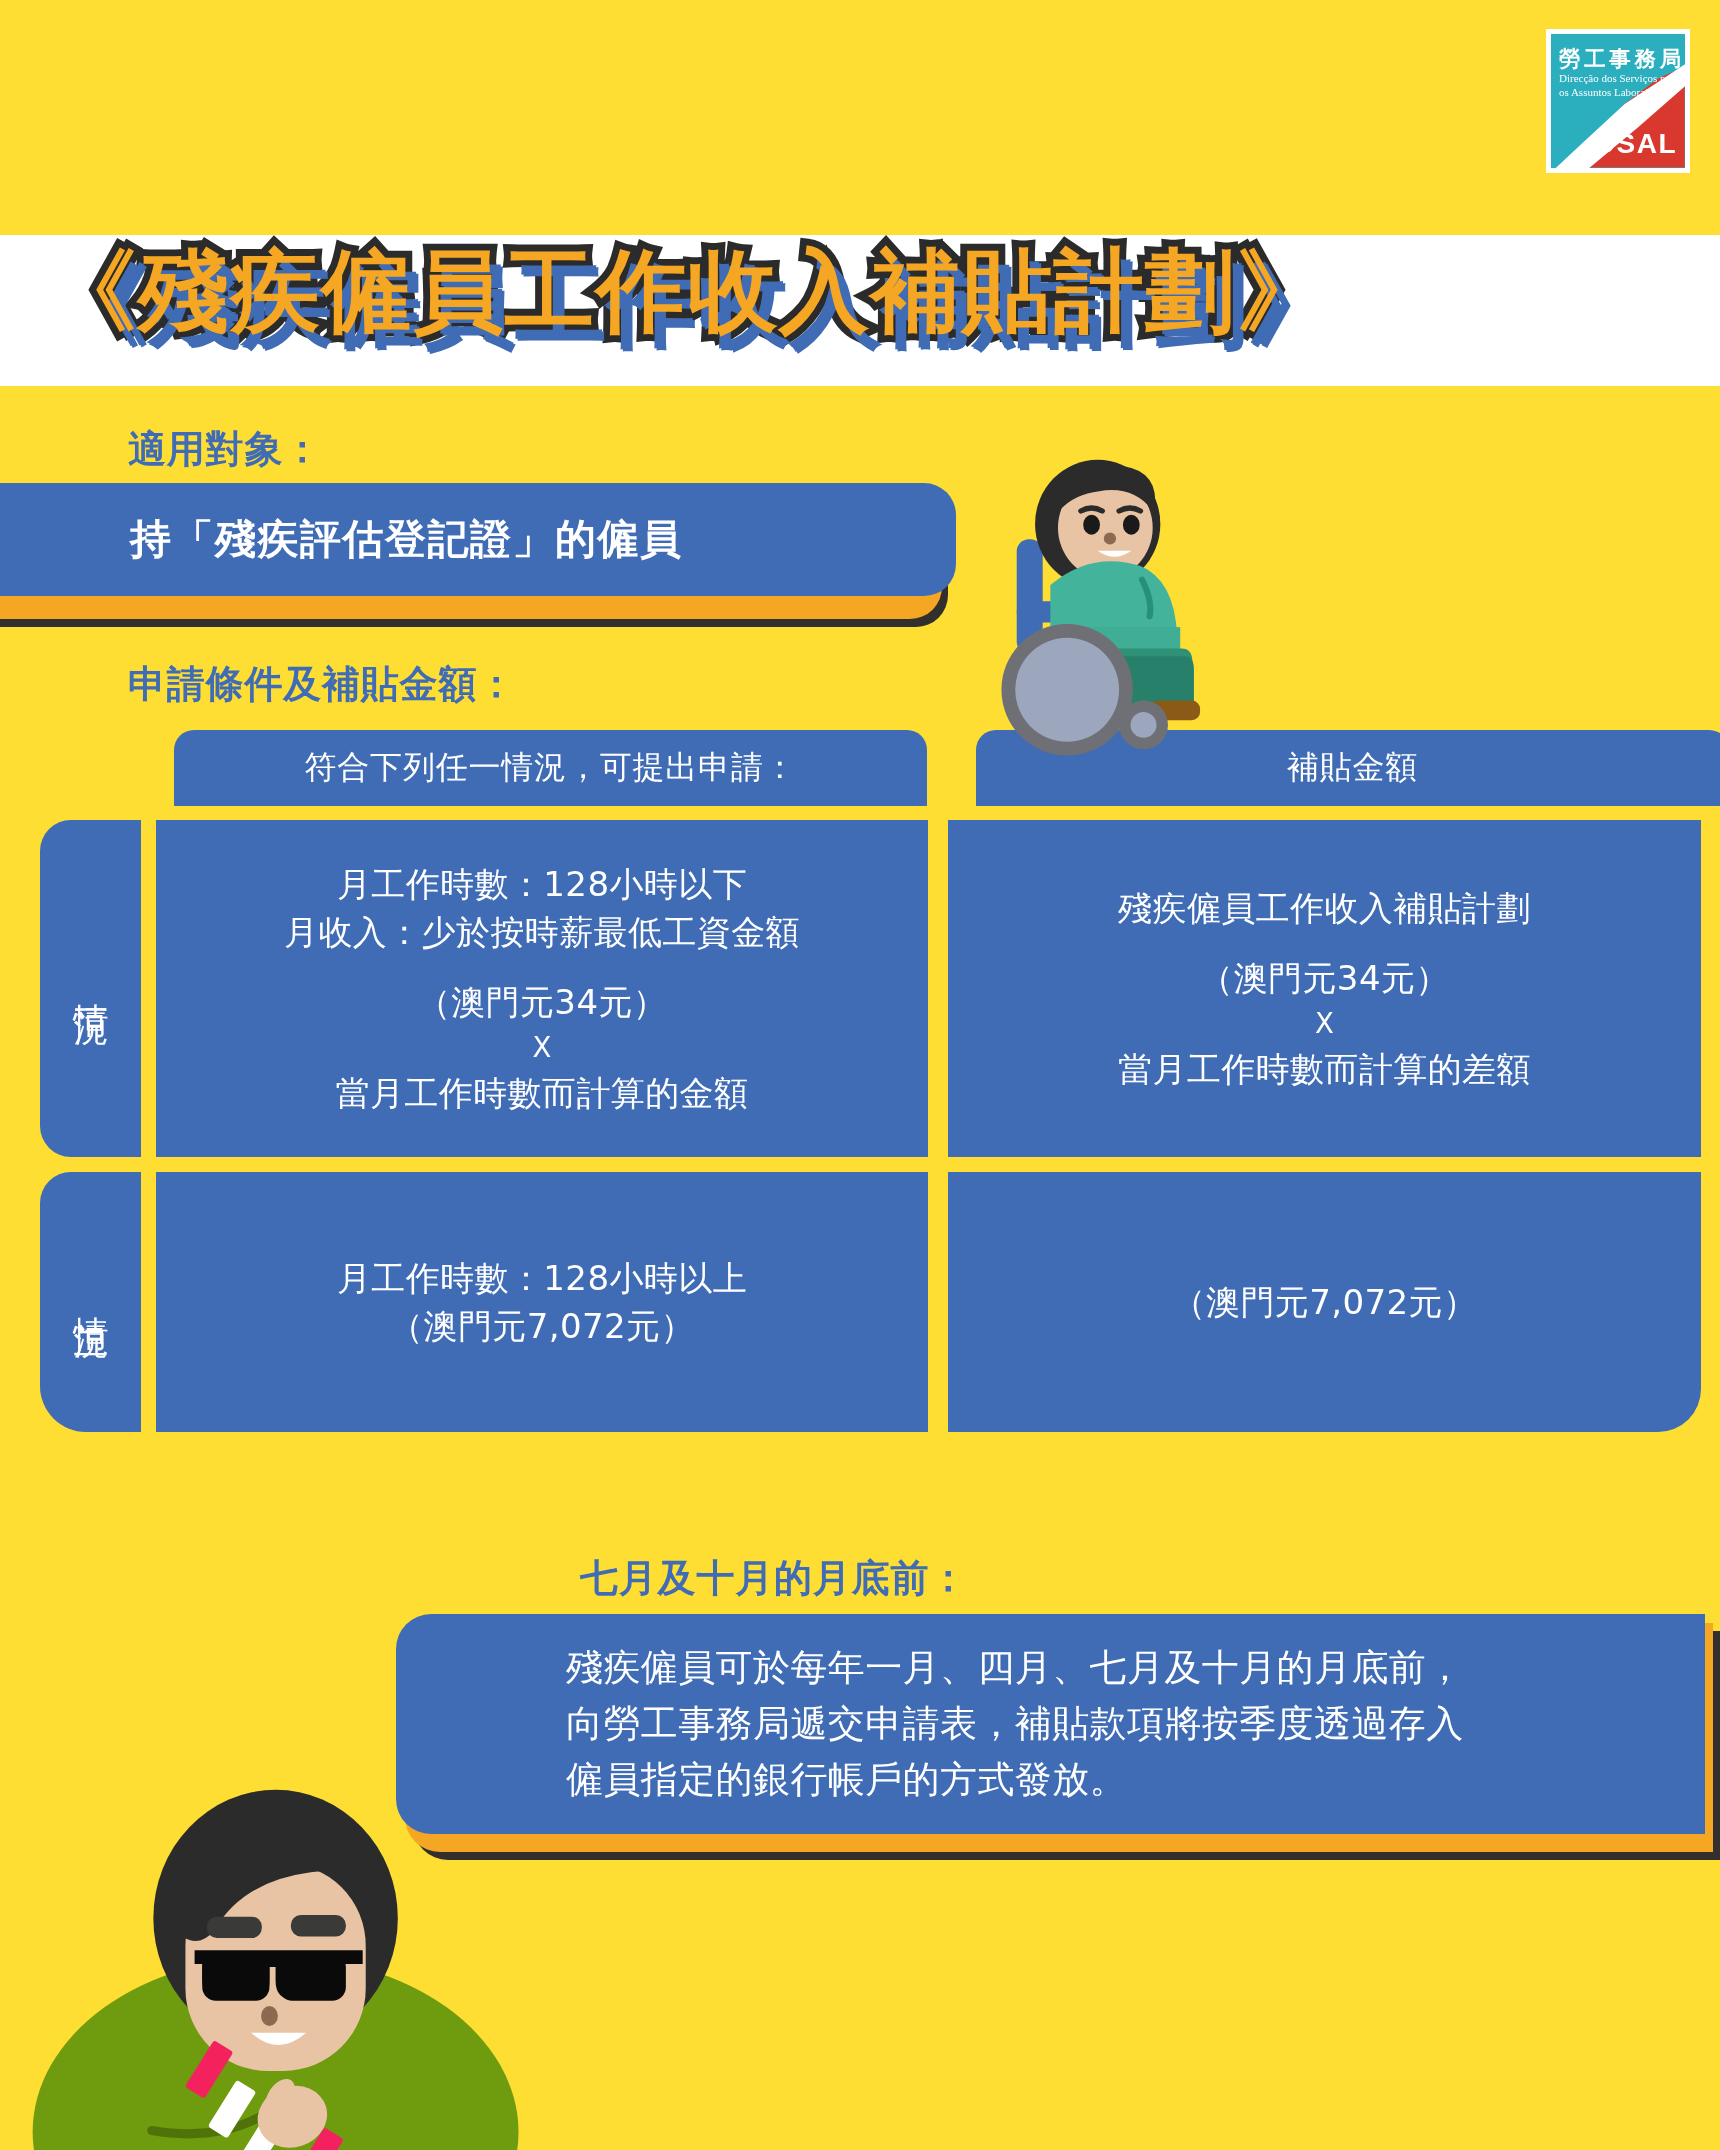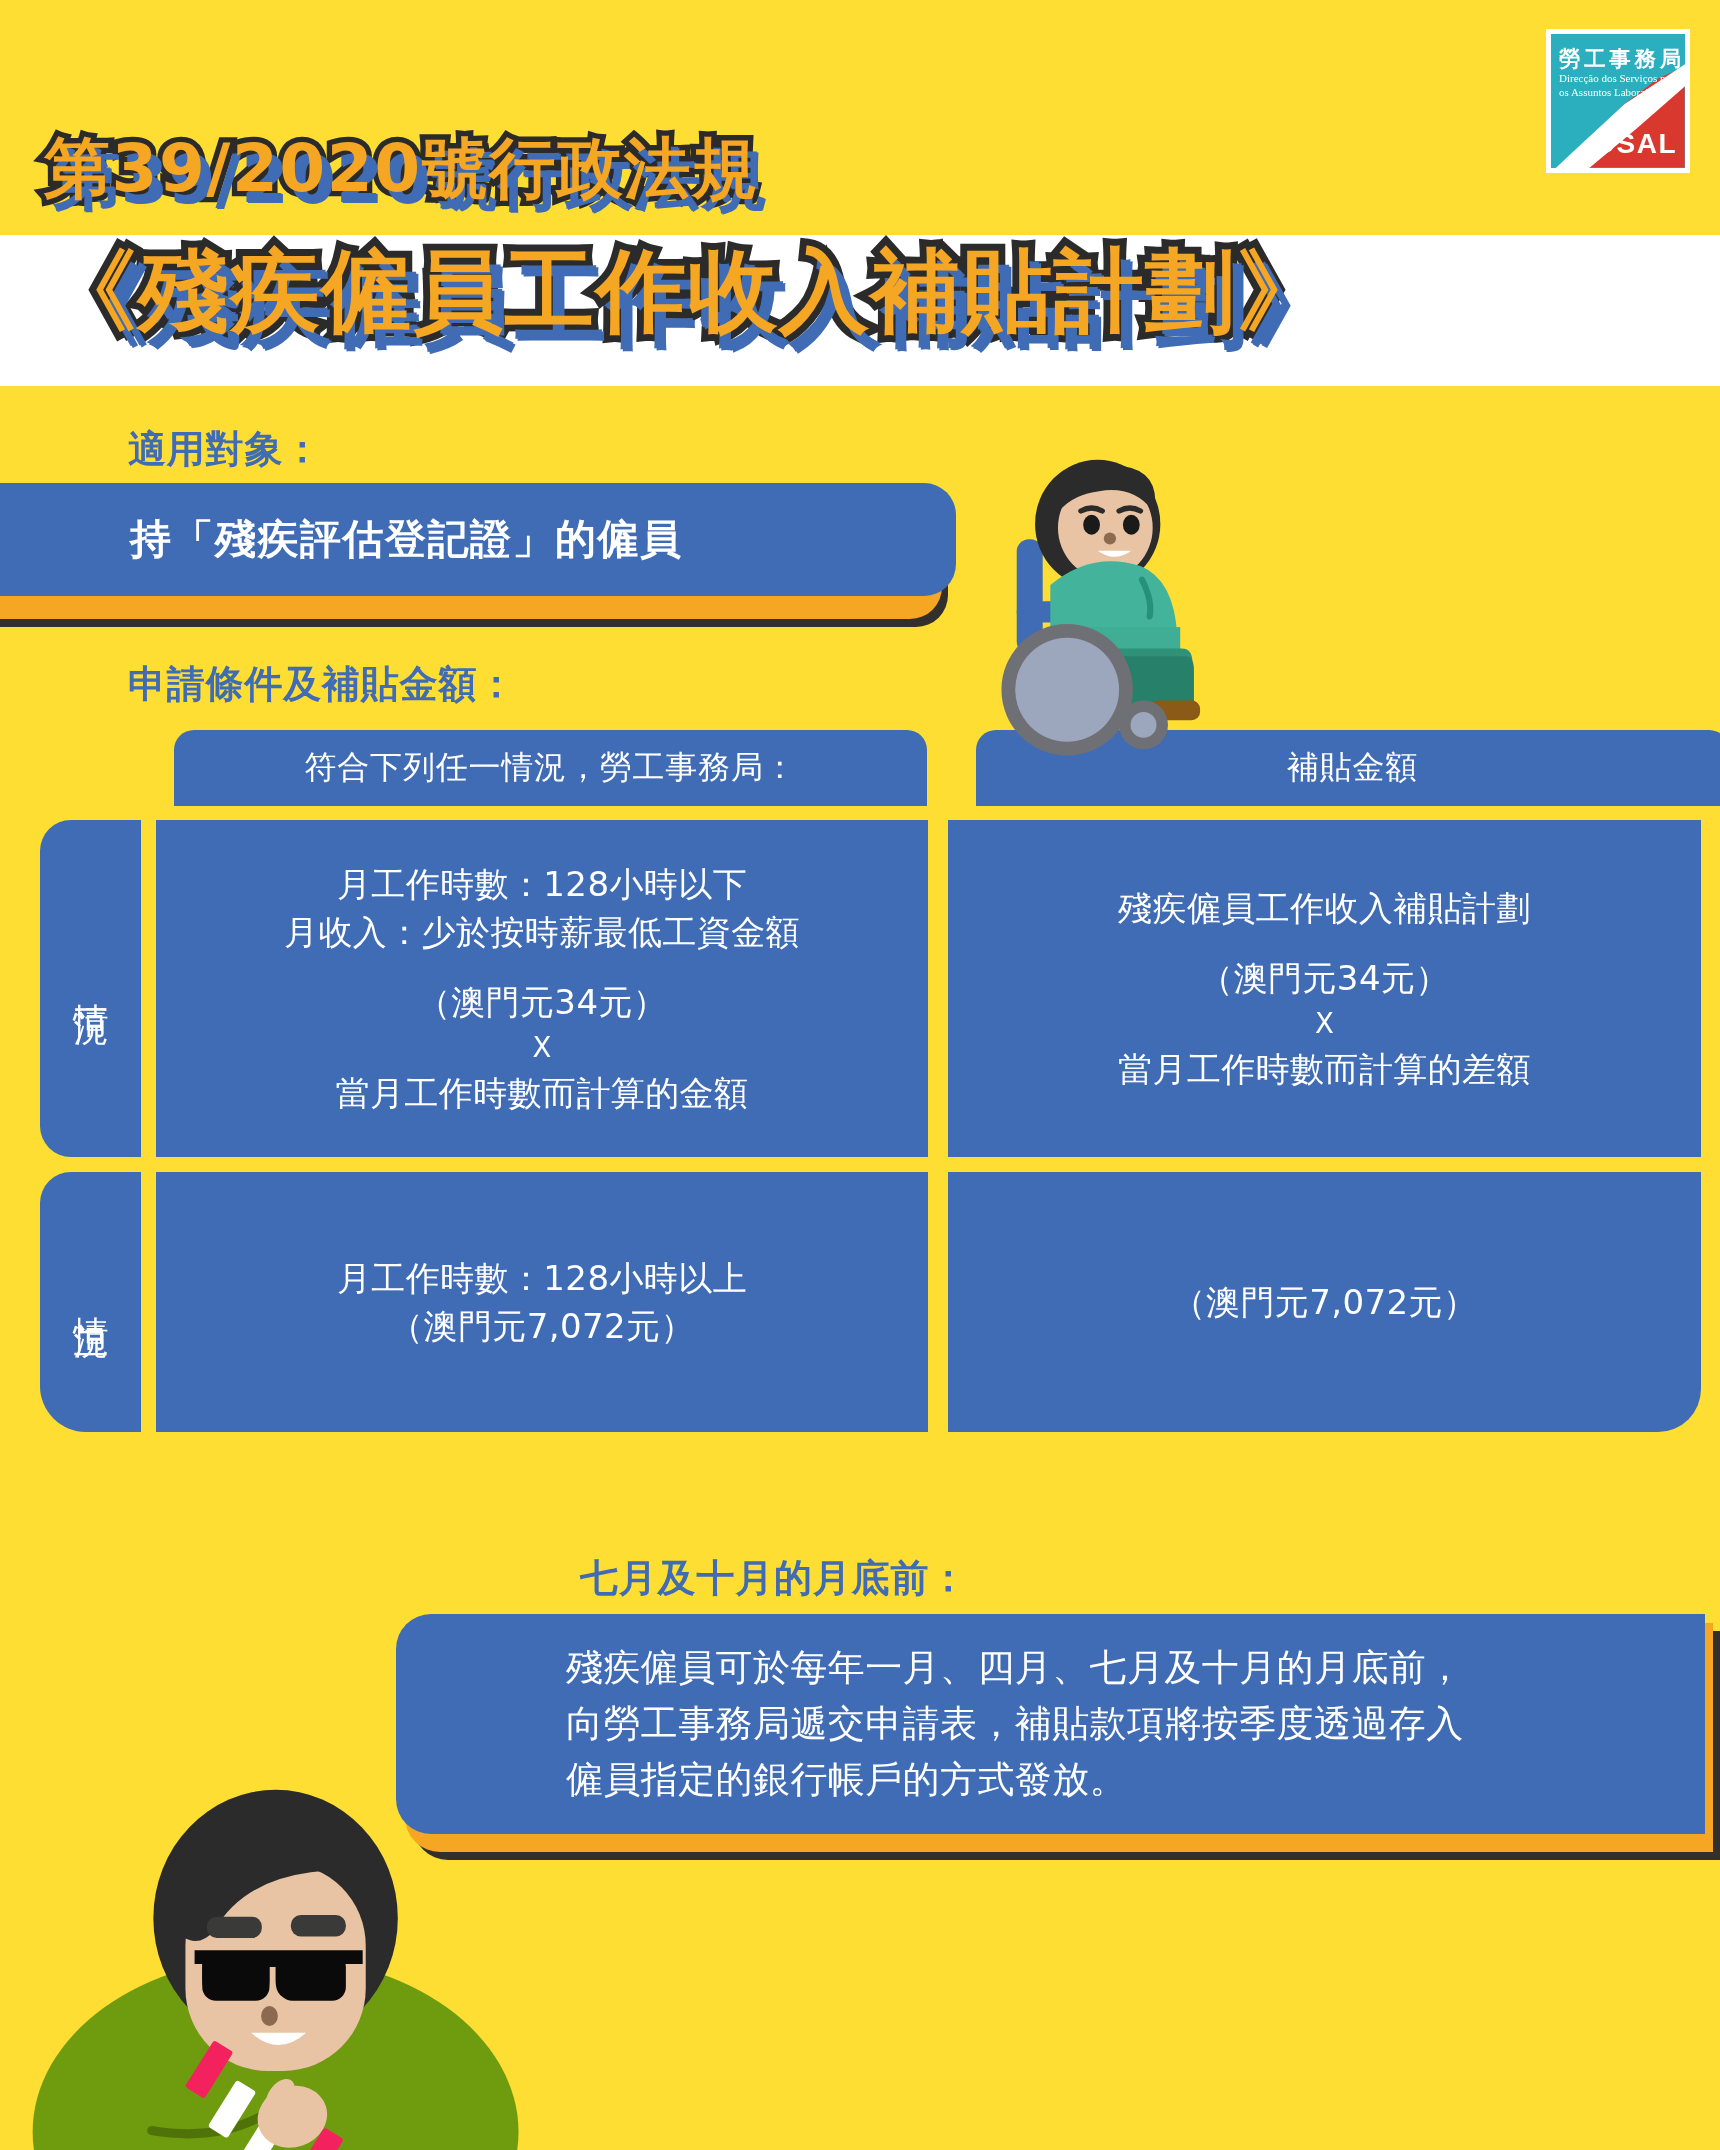--- a/index.html
+++ b/index.html
@@ -275,21 +275,20 @@
     <div class="logo-inner">
       <div class="logo-red"></div>
       <div class="logo-white-swoosh"></div>
       <div class="logo-cn">勞工事務局</div>
       <div class="logo-pt">Direcção dos Serviços para os Assuntos Laborais</div>
       <div class="logo-dsal">DSAL</div>
     </div>
   </div>
 
   <div class="title-band-white"></div>
-  <div class="title-1">第39/2020號行政法規</div>
   <div class="title-2">《殘疾僱員工作收入補貼計劃》</div>
 
   <div class="sec-label" id="label-target">適用對象：</div>
   <div class="target-stack">
     <div class="tb-dark"></div>
     <div class="tb-orange"></div>
     <div class="tb-blue">
       <span>持「殘疾評估登記證」的僱員</span>
     </div>
   </div>
@@ -331,21 +330,21 @@
 
     <circle cx="218" cy="358" r="32" fill="#6E7076"></circle>
     <circle cx="218" cy="358" r="17" fill="#9CA6BC"></circle>
   </svg>
 
   <div class="sec-label" id="label-conditions">申請條件及補貼金額：</div>
 
   <div class="tbl">
 
     <div class="th-left">
-      <span>符合下列任一情況，勞工事務局：</span>
+      <span>符合下列任一情況，可提出申請：</span>
     </div>
     <div class="th-right">
       <span>補貼金額</span>
     </div>
 
     <div class="case-tab" id="case1-tab">
       <span>情況一</span>
     </div>
     <div class="cell" id="c1-left">
       <p>月工作時數：128小時以下</p>

